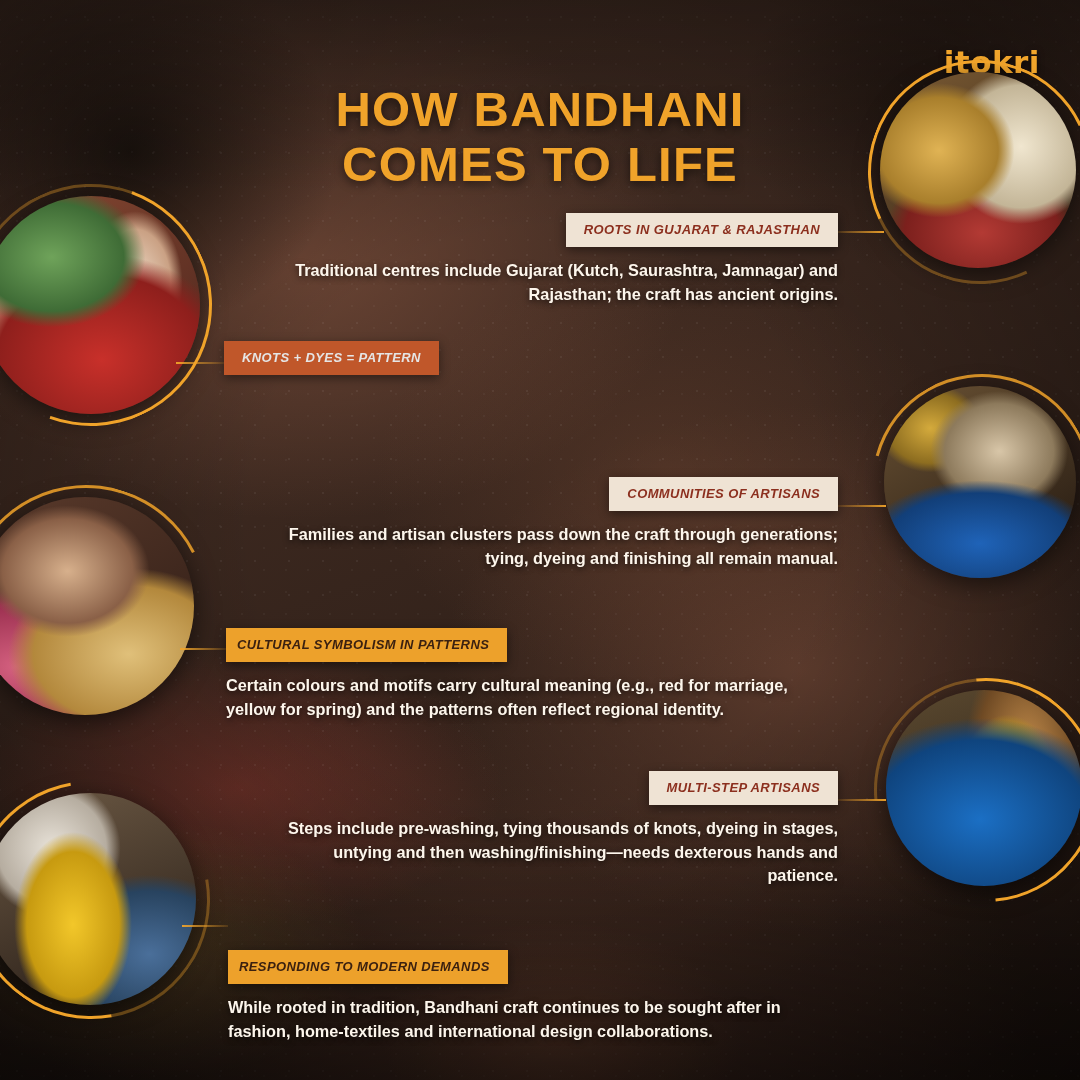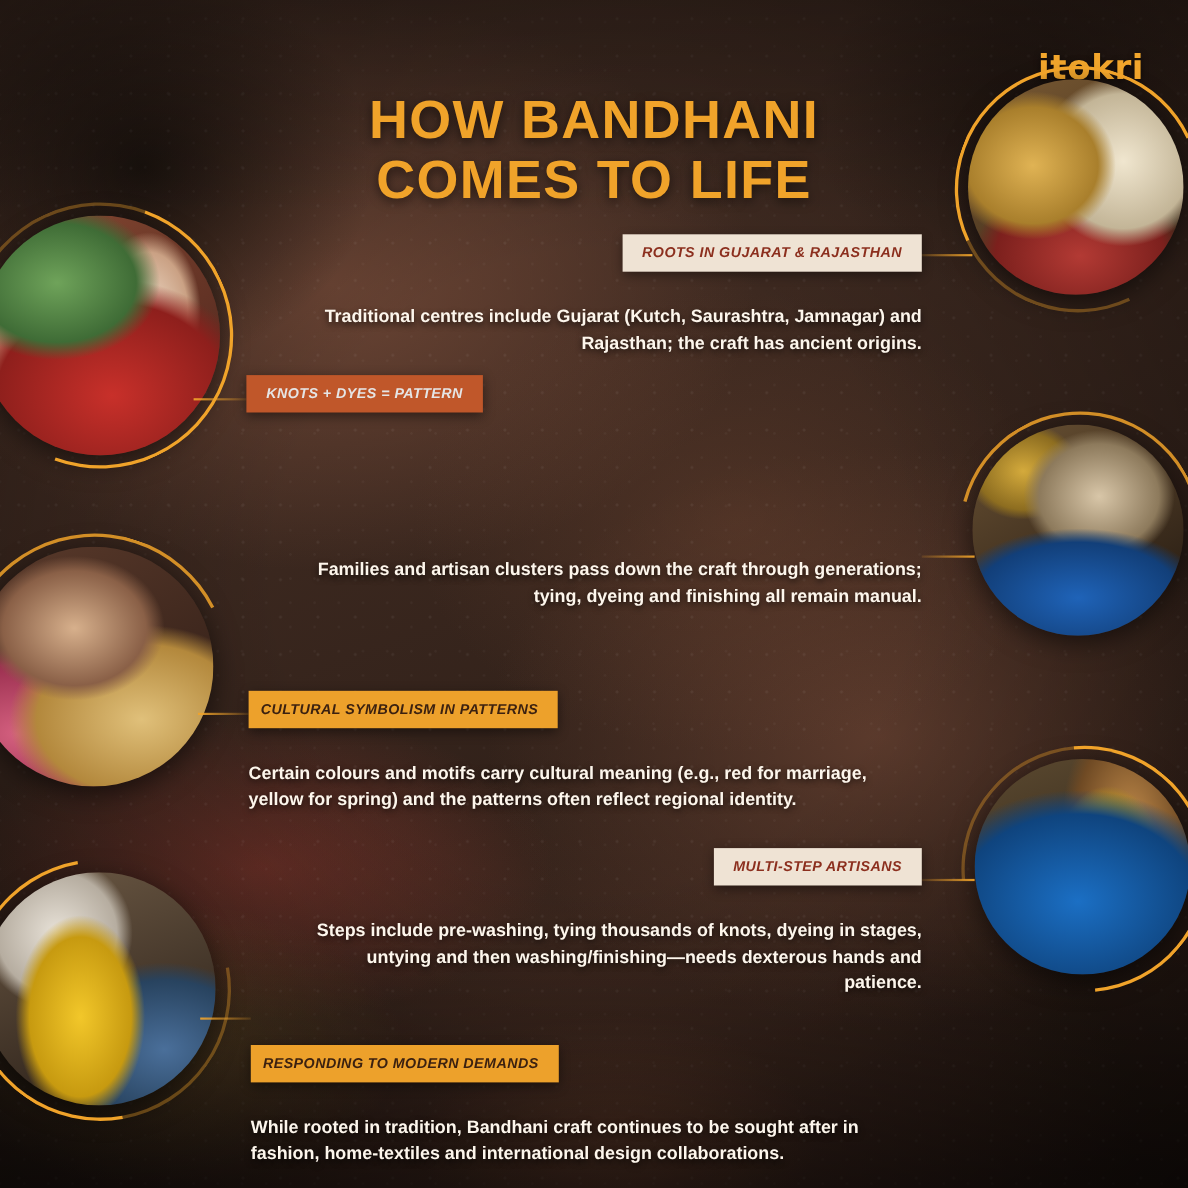--- a/index.html
+++ b/index.html
@@ -164,21 +164,21 @@
     font-style: italic;
     letter-spacing: .4px;
     white-space: nowrap;
     box-shadow: 0 3px 10px rgba(0,0,0,.45);
   }
   .label.cream { background: #efe3d4; color: #8c2f1e; }
   .label.rust  { background: #c0572a; color: #e5e5e5; }
   .label.gold  { background: #eda12b; color: #3b2110; padding-left: 11px; }
 
   .body {
-    margin-top: 30px;
+    margin-top: 12px;
     color: #fdf6ec;
     font-size: 16.3px;
     font-weight: 700;
     line-height: 1.45;
     text-shadow: 0 2px 6px rgba(0,0,0,.65);
   }
   .align-right { text-align: right; }
   .align-left  { text-align: left; }
 
   
@@ -237,20 +237,23 @@
 
   <div class="connector left" style="left:176px; top:362px; width:48px;"></div>
   <div class="section" style="left:224px; top:341px; width:596px;">
     <div class="align-left">
       <span class="label rust">KNOTS + DYES = PATTERN</span>
     </div>
   </div>
 
   <div class="connector" style="left:838px; top:505px; width:48px;"></div>
   <div class="section" style="left:248px; top:477px; width:590px;">
+    <div class="align-right">
+      <span class="label cream">COMMUNITIES OF ARTISANS</span>
+    </div>
     <div class="body align-right">Families and artisan clusters pass down the craft through generations; tying, dyeing and finishing all remain manual.</div>
   </div>
 
   <div class="connector left" style="left:180px; top:648px; width:46px;"></div>
   <div class="section" style="left:226px; top:628px; width:600px;">
     <div class="align-left">
       <span class="label gold">CULTURAL SYMBOLISM IN PATTERNS</span>
     </div>
     <div class="body align-left">Certain colours and motifs carry cultural meaning (e.g., red for marriage, yellow for spring) and the patterns often reflect regional identity.</div>
   </div>

